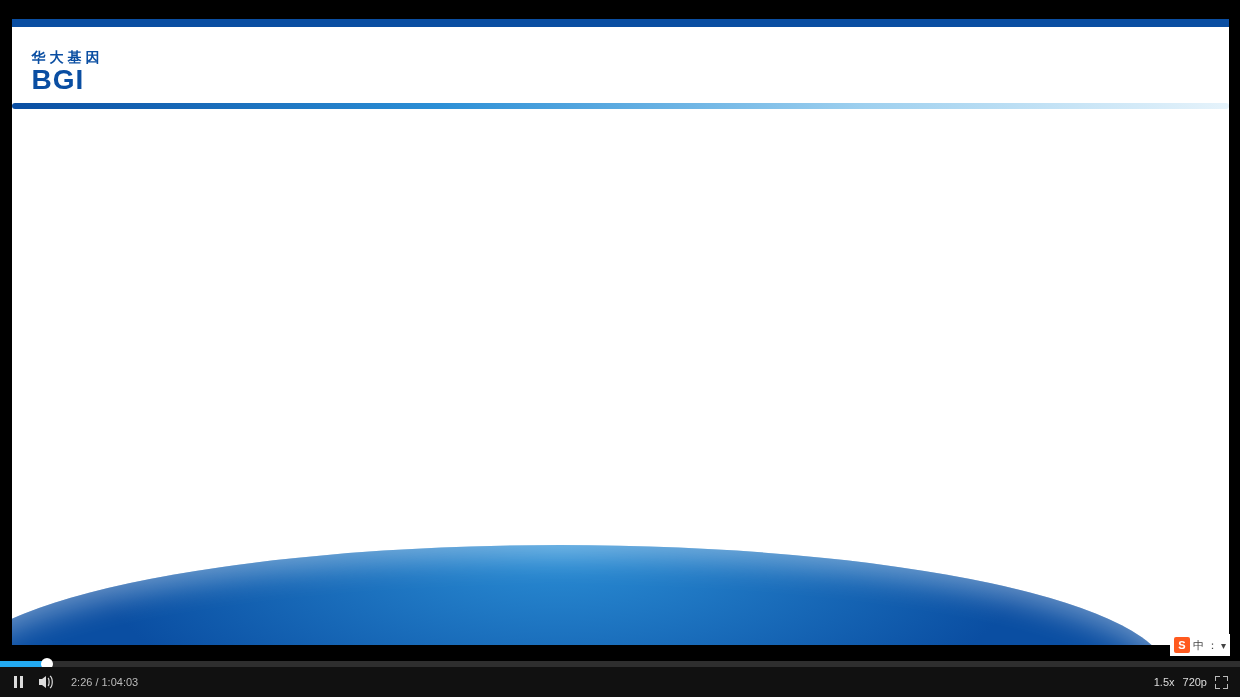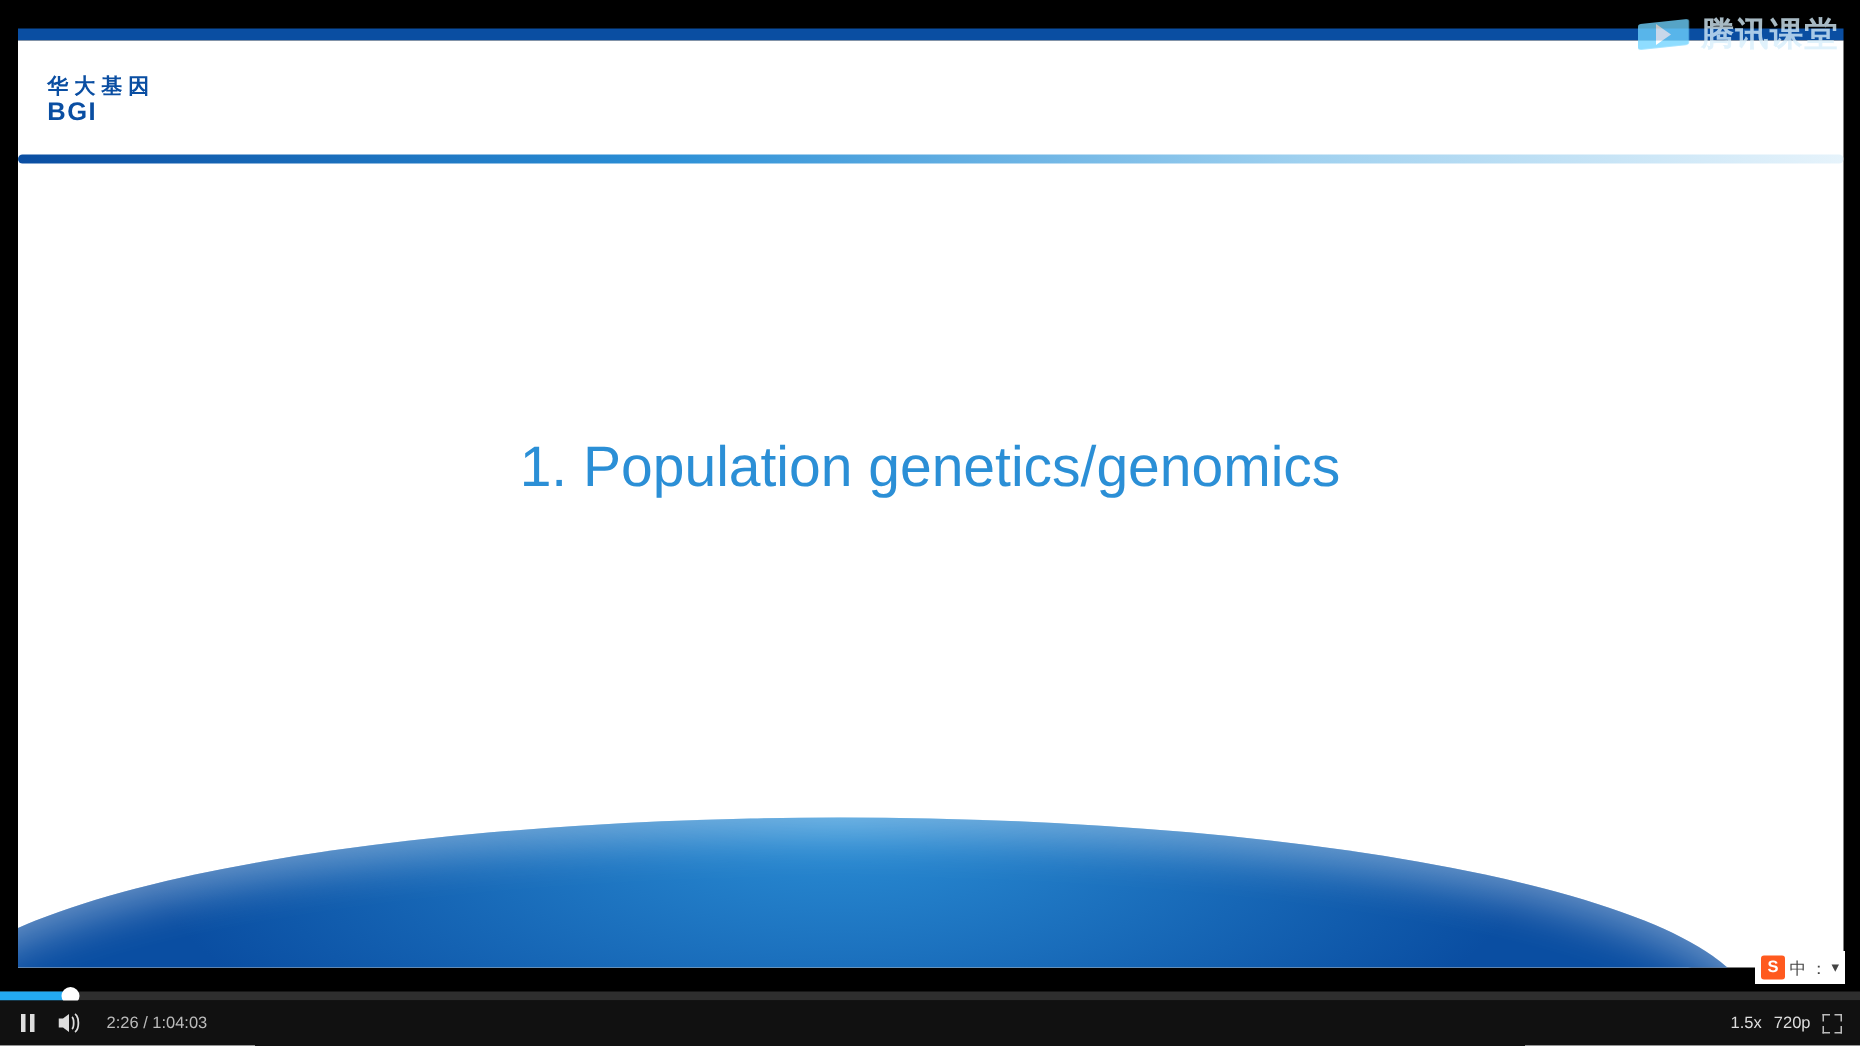--- a/index.html
+++ b/index.html
@@ -4,21 +4,21 @@
 <style>
   * { margin: 0; padding: 0; box-sizing: border-box; }
   html, body { width: 1240px; height: 697px; overflow: hidden; font-family: Arial, "Microsoft YaHei", sans-serif; }
   .player { position: relative; width: 1240px; height: 697px; background: #000; }
   .stage { position: absolute; left: 0; top: 0; width: 1240px; height: 660px; background: #000; display: flex; align-items: center; justify-content: center; }
   .slide-wrap { position: relative; width: 1217px; height: 626px; margin-top: 4px; }
   .topbar { position: absolute; left: 0; top: 0; width: 100%; height: 8px; background: #0a4ea2; }
   .slide { position: absolute; left: 0; top: 8px; width: 100%; height: 618px; background: #fff; overflow: hidden; }
   .logo-block { position: absolute; left: 20px; top: 22px; color: #0a4ea2; }
   .logo-cn { font-size: 14px; font-weight: 700; letter-spacing: 4px; }
-  .logo-en { font-size: 17px; font-weight: 900; letter-spacing: 1px; line-height: 0.9; }
+  .logo-en { font-size: 28px; font-weight: 900; letter-spacing: 1px; line-height: 0.9; }
   .divider { position: absolute; left: 0; top: 76px; width: 100%; height: 6px; background: linear-gradient(90deg, #0a4ea2 0%, #2b8fd6 35%, #9ed0ef 70%, #e6f3fb 100%); border-radius: 3px; }
   .slide-title { position: absolute; width: 100%; top: 264px; text-align: center; font-size: 38px; color: #2b8fd6; font-weight: 400; }
   .bottom-arc { position: absolute; left: -60px; bottom: -160px; width: 1216px; height: 260px; border-radius: 50%; background: radial-gradient(ellipse at center top, #2b8fd6 0%, #0a4ea2 55%, #0a4ea2 100%); box-shadow: inset 0 10px 30px rgba(255,255,255,0.4); }
   .bottom-arc-light { position: absolute; left: -120px; bottom: -200px; width: 1340px; height: 260px; border-radius: 50%; background: #e6f3fb; }
   .footer-text { position: absolute; width: 100%; bottom: 10px; text-align: center; font-size: 13px; color: #5a7da6; font-weight: 600; }
   .watermark { position: absolute; right: 14px; top: 8px; display: flex; align-items: center; gap: 8px; opacity: 0.78; }
   .wm-icon { position: relative; width: 34px; height: 26px; }
   .wm-diamond { position: absolute; width: 34px; height: 20px; top: 3px; background: #6fd3ff; transform: skewY(-6deg) rotateX(30deg); border-radius: 2px; }
   .wm-play { position: absolute; left: 12px; top: 6px; width: 0; height: 0; border-left: 10px solid #fff; border-top: 7px solid transparent; border-bottom: 7px solid transparent; }
   .wm-text { color: #d7eefc; font-size: 22px; font-weight: 700; letter-spacing: 1px; }
@@ -51,33 +51,25 @@
 
   <div class="stage">
     <div class="slide-wrap">
       <div class="topbar"></div>
       <div class="slide">
         <div class="logo-block">
           <div class="logo-cn">华大基因</div>
           <div class="logo-en">BGI</div>
         </div>
         <div class="divider"></div>
-        <div class="slide-title">1. Population genetics/genomics</div>
         <div class="bottom-arc-light"></div>
         <div class="bottom-arc"></div>
       </div>
     </div>
 
-    <div class="watermark">
-      <div class="wm-icon">
-        <div class="wm-diamond"></div>
-        <div class="wm-play"></div>
-      </div>
-      <div class="wm-text">腾讯课堂</div>
-    </div>
   </div>
 
   <div class="ime">
     <div class="ime-s">S</div>
     <div class="ime-sym">中</div>
     <div class="ime-sym">：</div>
     <div class="ime-caret">▾</div>
   </div>
 
   <div class="progress">

